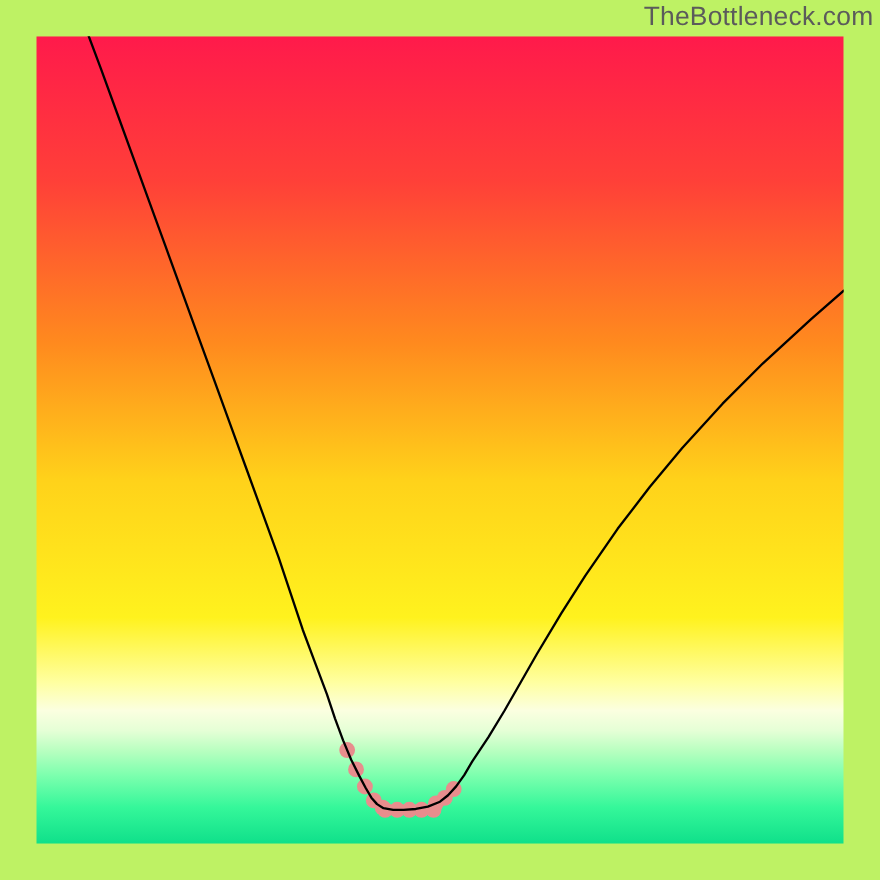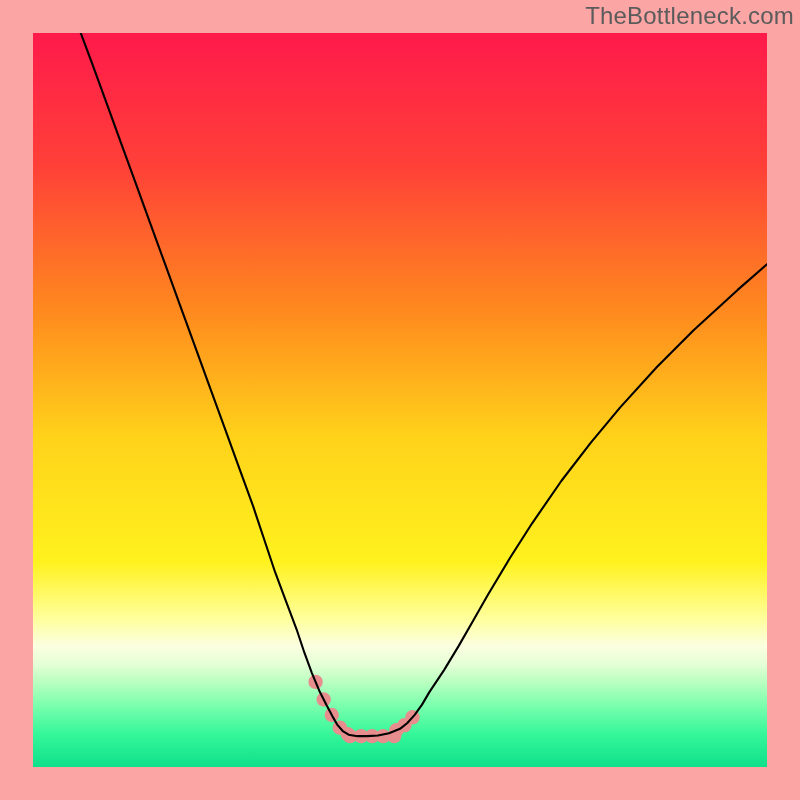--- a/index.html
+++ b/index.html
@@ -8,21 +8,21 @@
     width: 800px;
     height: 800px;
     overflow: hidden;
     background: #000;
     font-family: Arial, Helvetica, sans-serif;
   }
   .frame {
     position: absolute;
     left: 0; top: 0;
     width: 800px; height: 800px;
-    background: #fca5a5;
+    background: #bef264;
   }
   .plot {
     position: absolute;
     box-sizing: border-box;
   }
   .watermark {
     position: absolute;
     right: 6px;
     top: 2px;
     color: #5b5b5b;

